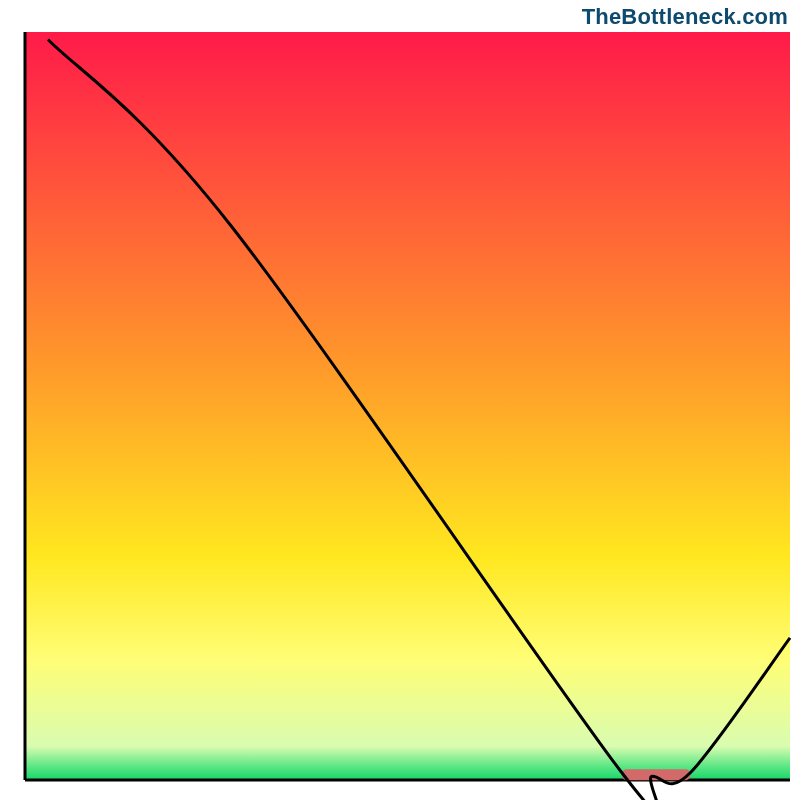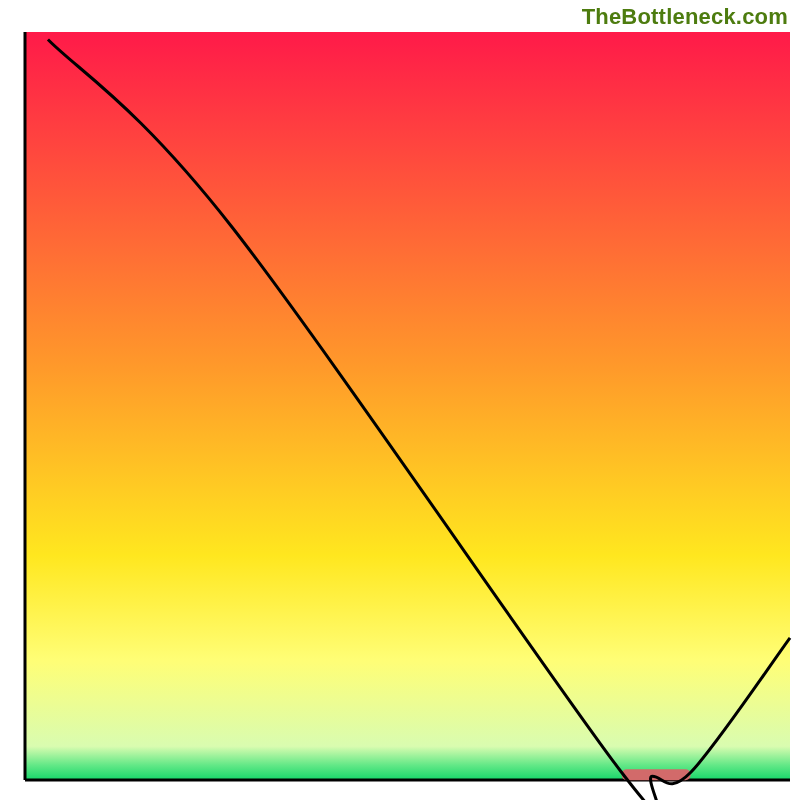--- a/index.html
+++ b/index.html
@@ -14,21 +14,21 @@
     position: relative;
     width: 800px;
     height: 800px;
   }
   #watermark {
     position: absolute;
     top: 4px;
     right: 12px;
     font-size: 22px;
     font-weight: bold;
-    color: #4d7c0f;
+    color: #0c4a6e;
     letter-spacing: 0.2px;
     z-index: 10;
   }
   svg {
     display: block;
   }
 </style>
 </head>
 <body>
 

